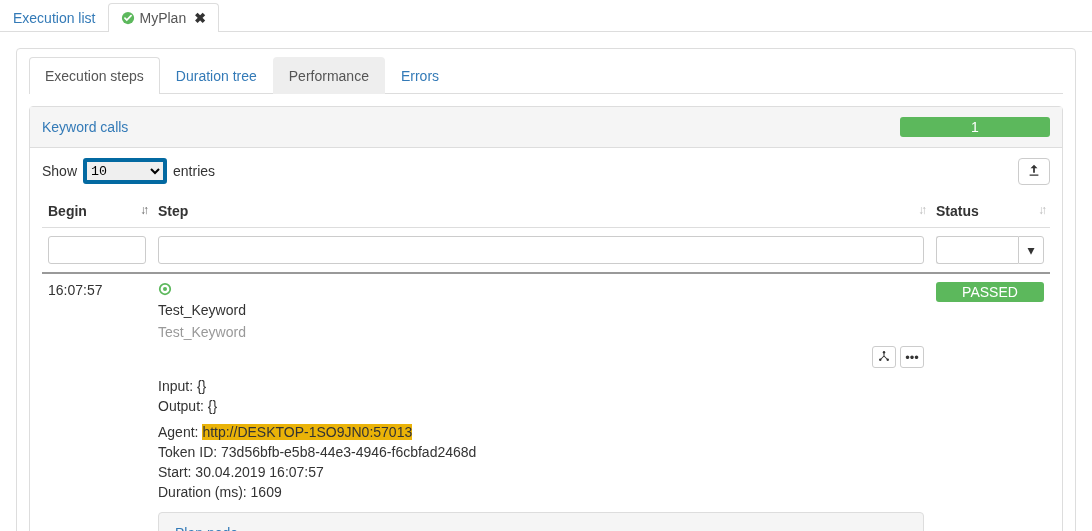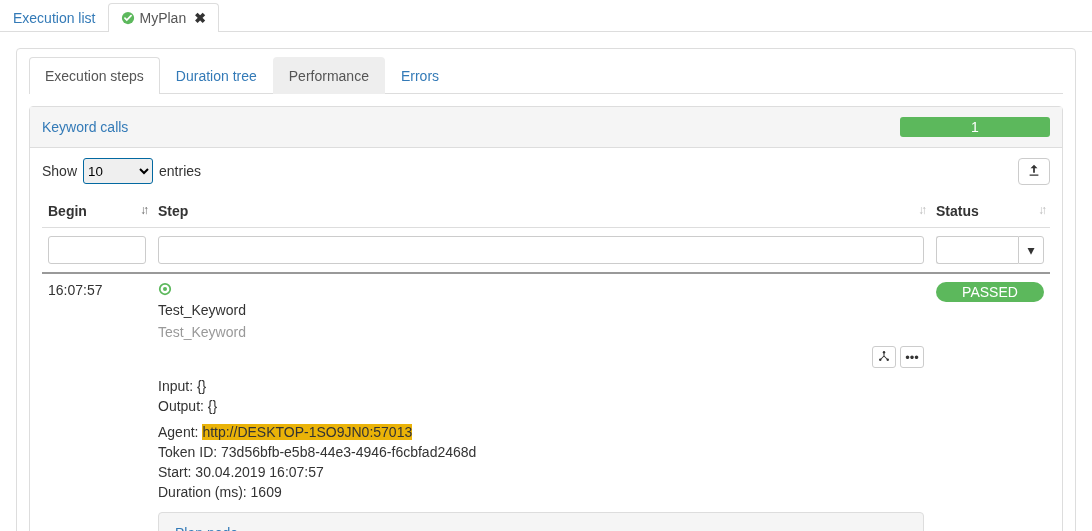--- a/index.html
+++ b/index.html
@@ -102,23 +102,24 @@
   .dt-top {
     padding: 10px 12px;
     display: flex;
     align-items: flex-start;
     justify-content: space-between;
     gap: 6px;
   }
   .dt-left { display:flex; align-items:center; gap:6px; }
   .len-select {
     height: 26px;
-    width: 70px;
-    border: 1px solid #0369a1;
-    border-radius: 3px;
+    width: 84px;
+    border: 4px solid #0369a1;
+    border-radius: 3px;
+    font-family: Liberation Mono, monospace;
   }
   .export-btn {
     border: 1px solid #ccc;
     border-radius: 4px;
     padding: 4px 8px;
     background: #fff;
     cursor: pointer;
     font-weight: bold;
   }
 
@@ -188,21 +189,21 @@
     font-size: 13px;
   }
   .kw-icon {
     width: 14px; height: 14px; display: inline-block;
   }
   .step-muted { color: #999; }
   .status-pill {
     background: #5cb85c;
     color: #fff;
     text-align: center;
-    border-radius: 10px;
+    border-radius: 3px;
     padding: 2px 0;
     width: 100%;
     display: inline-block;
   }
 
   .details { margin-top: 8px; line-height: 20px; }
   .hl { background: #eab308; }
 
   .plan-node {
     margin-top: 10px;

